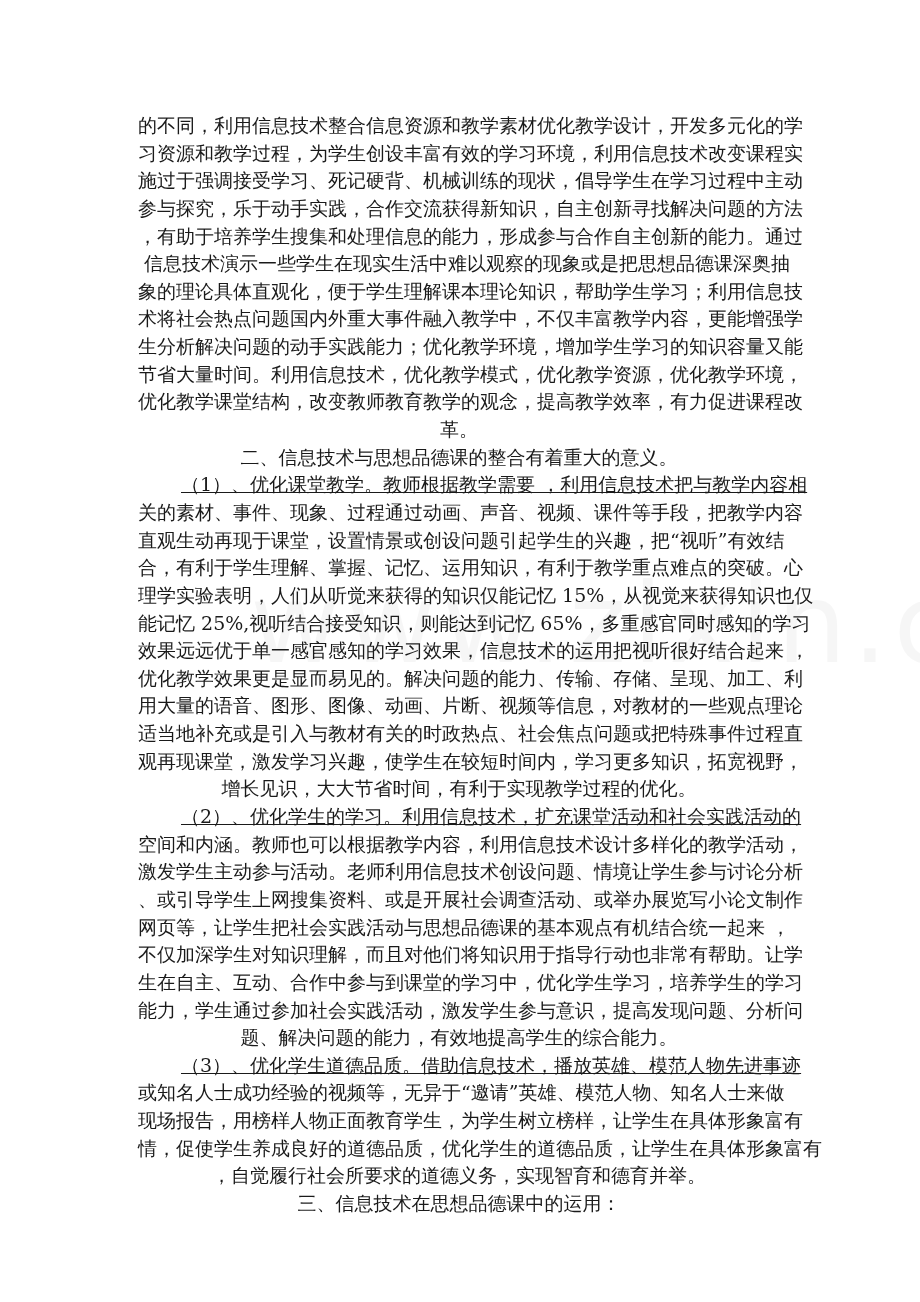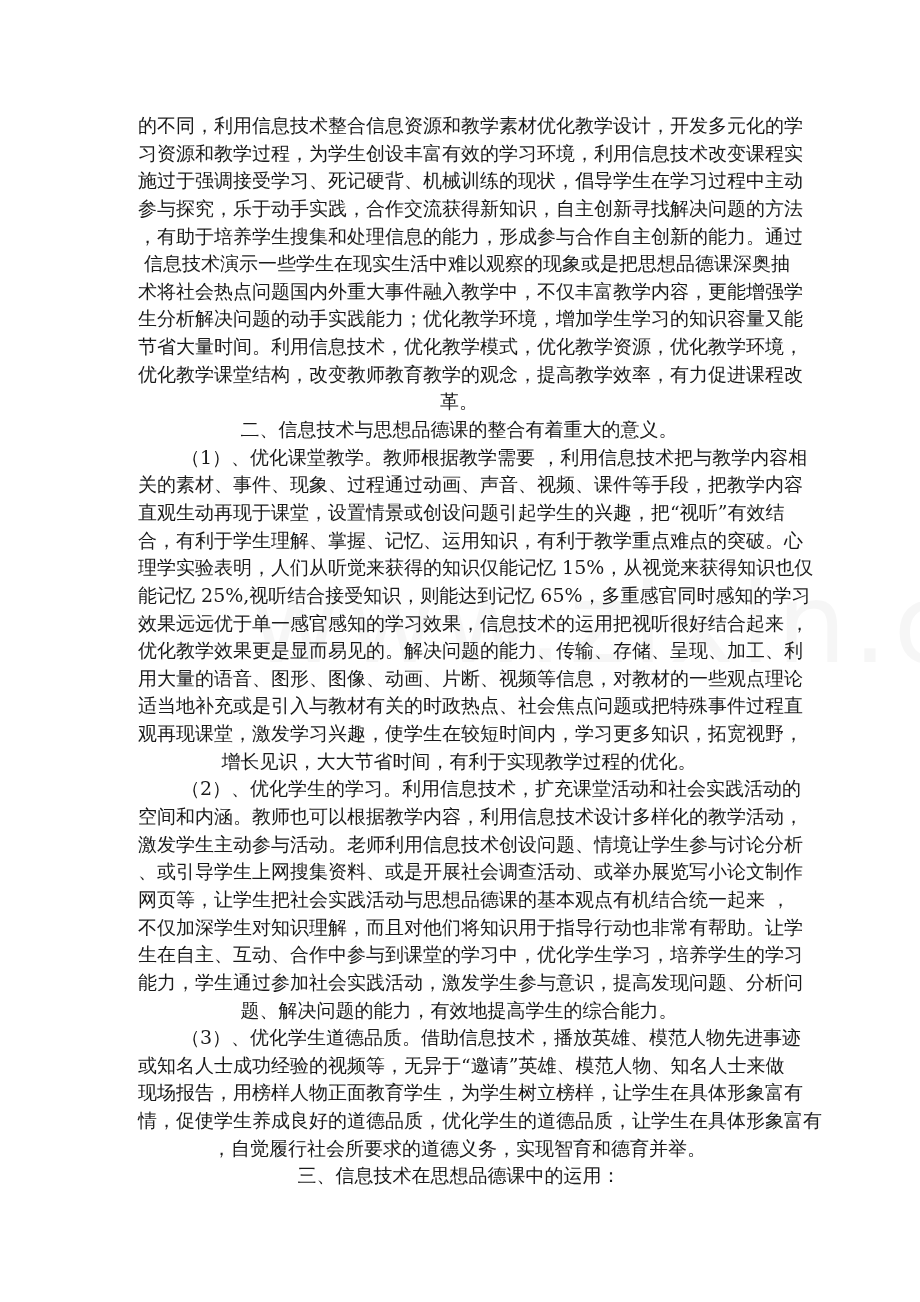--- a/index.html
+++ b/index.html
@@ -10,41 +10,42 @@
   .text-block {
     position: absolute; left: 138px; top: 112px; width: 642px;
     font-family: "DejaVu Serif", "Liberation Serif", serif;
     font-size: 19px; color: #1a1a1a;
   }
   .line {
     height: 27.65px; line-height: 27.65px; white-space: nowrap; overflow: visible;
     text-align: justify; text-align-last: justify;
   }
   .line.center { text-align: center; text-align-last: center; }
-  .line.indent { padding-left: 43px; }
+  .line.indent { padding-left: 43px; text-decoration: underline; }
   .line.lead-space { padding-left: 6px; }
   .watermark {
     position: absolute; left: 250px; top: 560px;
     font-family: "DejaVu Sans", "Liberation Sans", sans-serif;
     font-size: 110px; color: rgba(0,0,0,0.035); letter-spacing: 6px;
     pointer-events: none; white-space: nowrap;
   }
 </style>
 </head>
 <body>
 
 <div class="page">
   <div class="watermark">www.zixin.com.cn</div>
   <div class="text-block" id="text-block">
       <div class="line">的不同，利用信息技术整合信息资源和教学素材优化教学设计，开发多元化的学</div>
       <div class="line">习资源和教学过程，为学生创设丰富有效的学习环境，利用信息技术改变课程实</div>
       <div class="line">施过于强调接受学习、死记硬背、机械训练的现状，倡导学生在学习过程中主动</div>
       <div class="line">参与探究，乐于动手实践，合作交流获得新知识，自主创新寻找解决问题的方法</div>
       <div class="line">，有助于培养学生搜集和处理信息的能力，形成参与合作自主创新的能力。通过</div>
       <div class="line lead-space">信息技术演示一些学生在现实生活中难以观察的现象或是把思想品德课深奥抽</div>
+      <div class="line">象的理论具体直观化，便于学生理解课本理论知识，帮助学生学习；利用信息技</div>
       <div class="line">术将社会热点问题国内外重大事件融入教学中，不仅丰富教学内容，更能增强学</div>
       <div class="line">生分析解决问题的动手实践能力；优化教学环境，增加学生学习的知识容量又能</div>
       <div class="line">节省大量时间。利用信息技术，优化教学模式，优化教学资源，优化教学环境，</div>
       <div class="line">优化教学课堂结构，改变教师教育教学的观念，提高教学效率，有力促进课程改</div>
       <div class="line center">革。</div>
       <div class="line center">二、信息技术与思想品德课的整合有着重大的意义。</div>
       <div class="line indent">（1）、优化课堂教学。教师根据教学需要 ，利用信息技术把与教学内容相</div>
       <div class="line">关的素材、事件、现象、过程通过动画、声音、视频、课件等手段，把教学内容</div>
       <div class="line">直观生动再现于课堂，设置情景或创设问题引起学生的兴趣，把“视听”有效结</div>
       <div class="line">合，有利于学生理解、掌握、记忆、运用知识，有利于教学重点难点的突破。心</div>

